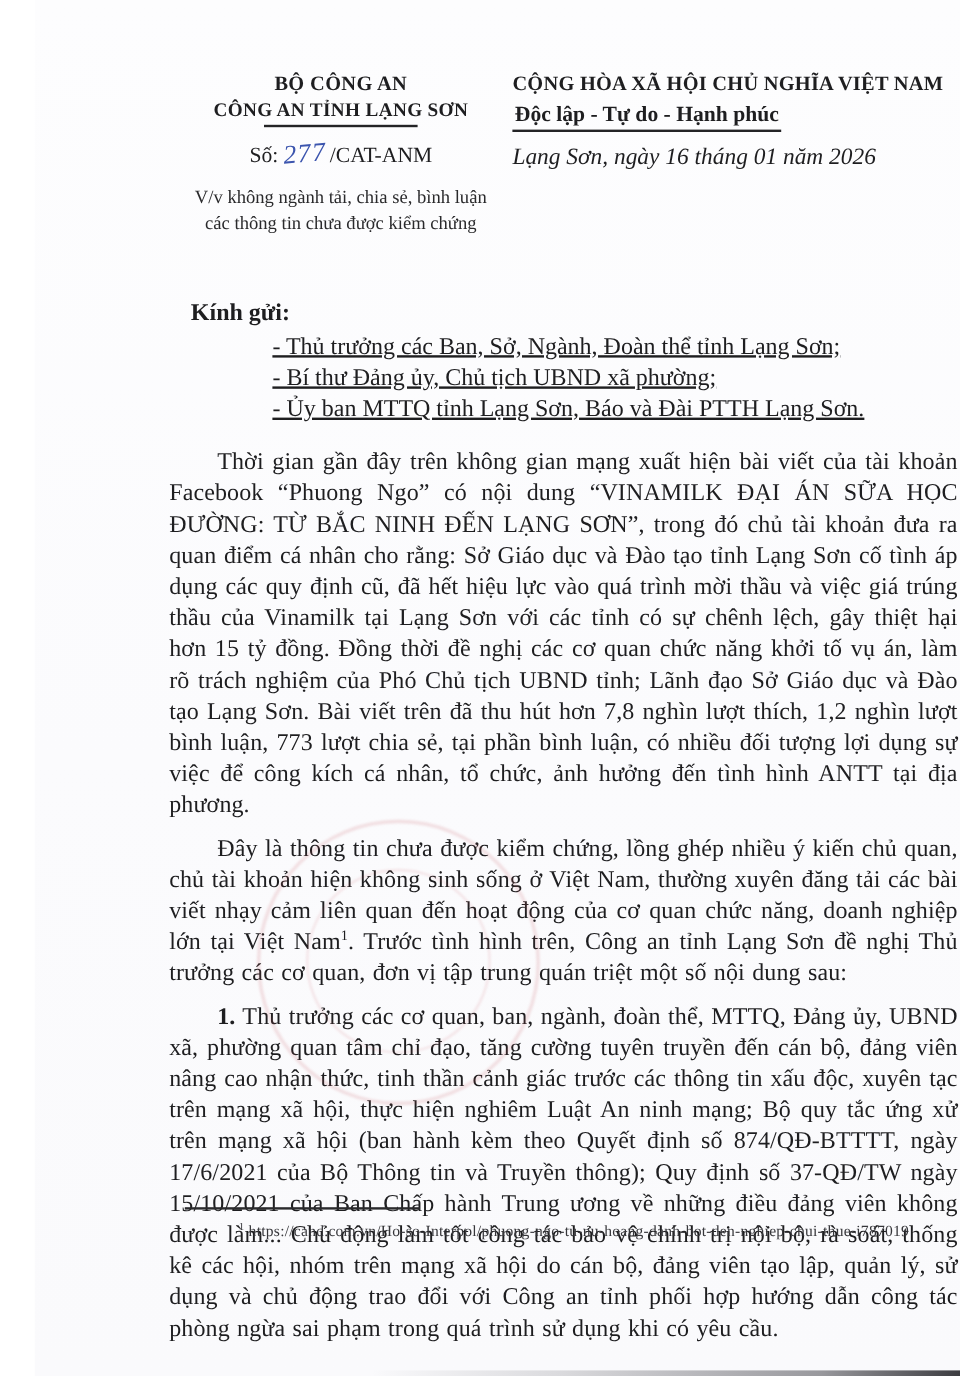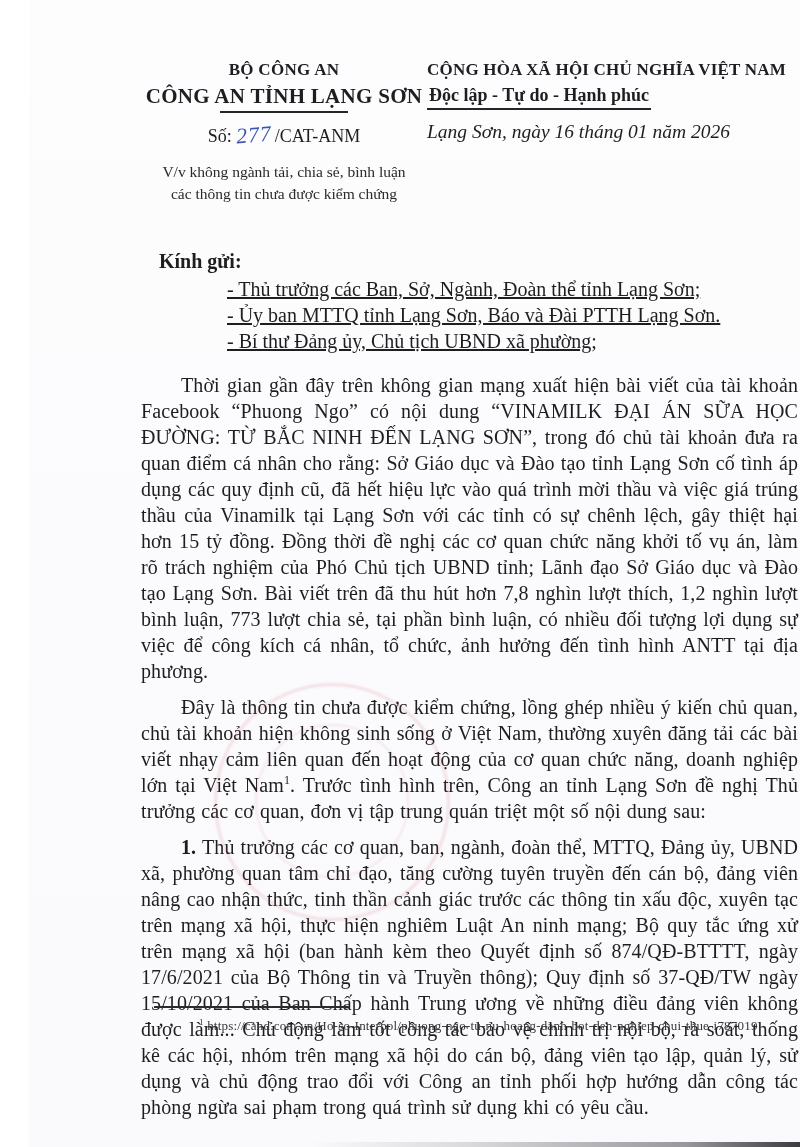--- a/index.html
+++ b/index.html
@@ -10,21 +10,21 @@
     font-family:"Liberation Serif","DejaVu Serif",serif;
     color:#1e1e20;
     overflow:hidden;
     margin-left:29px;
   }
   
   .header-left {
     position:absolute; left:105px; top:60px; width:300px; text-align:center;
   }
   .org-parent { font-size:17px; font-weight:bold; letter-spacing:.3px; }
-  .org-name   { font-size:21px; font-weight:bold; letter-spacing:.3px; margin-top:4px; }
+  .org-name   { font-size:16px; font-weight:bold; letter-spacing:.3px; margin-top:4px; }
   .org-underline { width:128px; height:2px; background:#242426; margin:2px auto 0; }
   .doc-number { margin-top:9px; font-size:18px; }
   .doc-number .handwritten {
     display:inline-block; color:#3c55ae; font-style:italic;
     font-size:22px; letter-spacing:1px; transform:rotate(-5deg);
     margin:0 3px 0 4px;
   }
   .subject { margin-top:13px; font-size:15.5px; line-height:1.45; color:#2a2a2c; }
 
   .header-right {
@@ -97,22 +97,22 @@
   <div class="header-right">
     <div class="national-title">CỘNG HÒA XÃ HỘI CHỦ NGHĨA VIỆT NAM</div>
     <div><span class="national-motto">Độc lập - Tự do - Hạnh phúc</span></div>
     <div class="place-date">Lạng Sơn, ngày 16 tháng 01 năm 2026</div>
   </div>
 
   <div class="recipients">
     <div class="label">Kính gửi:</div>
     <div class="items">
       <div>- Thủ trưởng các Ban, Sở, Ngành, Đoàn thể tỉnh Lạng Sơn;</div>
+      <div>- Bí thư Đảng ủy, Chủ tịch UBND xã phường;</div>
       <div>- Ủy ban MTTQ tỉnh Lạng Sơn, Báo và Đài PTTH Lạng Sơn.</div>
-      <div>- Bí thư Đảng ủy, Chủ tịch UBND xã phường;</div>
     </div>
   </div>
 
   <div class="body">
     <p>Thời gian gần đây trên không gian mạng xuất hiện bài viết của tài khoản Facebook “Phuong Ngo” có nội dung “VINAMILK ĐẠI ÁN SỮA HỌC ĐƯỜNG: TỪ BẮC NINH ĐẾN LẠNG SƠN”, trong đó chủ tài khoản đưa ra quan điểm cá nhân cho rằng: Sở Giáo dục và Đào tạo tỉnh Lạng Sơn cố tình áp dụng các quy định cũ, đã hết hiệu lực vào quá trình mời thầu và việc giá trúng thầu của Vinamilk tại Lạng Sơn với các tỉnh có sự chênh lệch, gây thiệt hại hơn 15 tỷ đồng. Đồng thời đề nghị các cơ quan chức năng khởi tố vụ án, làm rõ trách nghiệm của Phó Chủ tịch UBND tỉnh; Lãnh đạo Sở Giáo dục và Đào tạo Lạng Sơn. Bài viết trên đã thu hút hơn 7,8 nghìn lượt thích, 1,2 nghìn lượt bình luận, 773 lượt chia sẻ, tại phần bình luận, có nhiều đối tượng lợi dụng sự việc để công kích cá nhân, tổ chức, ảnh hưởng đến tình hình ANTT tại địa phương.</p>
     <p><span>Đây là thông tin chưa được kiểm chứng, lồng ghép nhiều ý kiến chủ quan, chủ tài khoản hiện không sinh sống ở Việt Nam, thường xuyên đăng tải các bài viết nhạy cảm liên quan đến hoạt động của cơ quan chức năng, doanh nghiệp lớn tại Việt Nam</span><sup>1</sup><span>. Trước tình hình trên, Công an tỉnh Lạng Sơn đề nghị Thủ trưởng các cơ quan, đơn vị tập trung quán triệt một số nội dung sau:</span></p>
     <p><span class="p3-num">1.</span> <span>Thủ trưởng các cơ quan, ban, ngành, đoàn thể, MTTQ, Đảng ủy, UBND xã, phường quan tâm chỉ đạo, tăng cường tuyên truyền đến cán bộ, đảng viên nâng cao nhận thức, tinh thần cảnh giác trước các thông tin xấu độc, xuyên tạc trên mạng xã hội, thực hiện nghiêm Luật An ninh mạng; Bộ quy tắc ứng xử trên mạng xã hội (ban hành kèm theo Quyết định số 874/QĐ-BTTTT, ngày 17/6/2021 của Bộ Thông tin và Truyền thông); Quy định số 37-QĐ/TW ngày 15/10/2021 của Ban Chấp hành Trung ương về những điều đảng viên không được làm... Chủ động làm tốt công tác bảo vệ chính trị nội bộ, rà soát, thống kê các hội, nhóm trên mạng xã hội do cán bộ, đảng viên tạo lập, quản lý, sử dụng và chủ động trao đổi với Công an tỉnh phối hợp hướng dẫn công tác phòng ngừa sai phạm trong quá trình sử dụng khi có yêu cầu.</span></p>
   </div>
 
   <div class="stamp-bleed">

